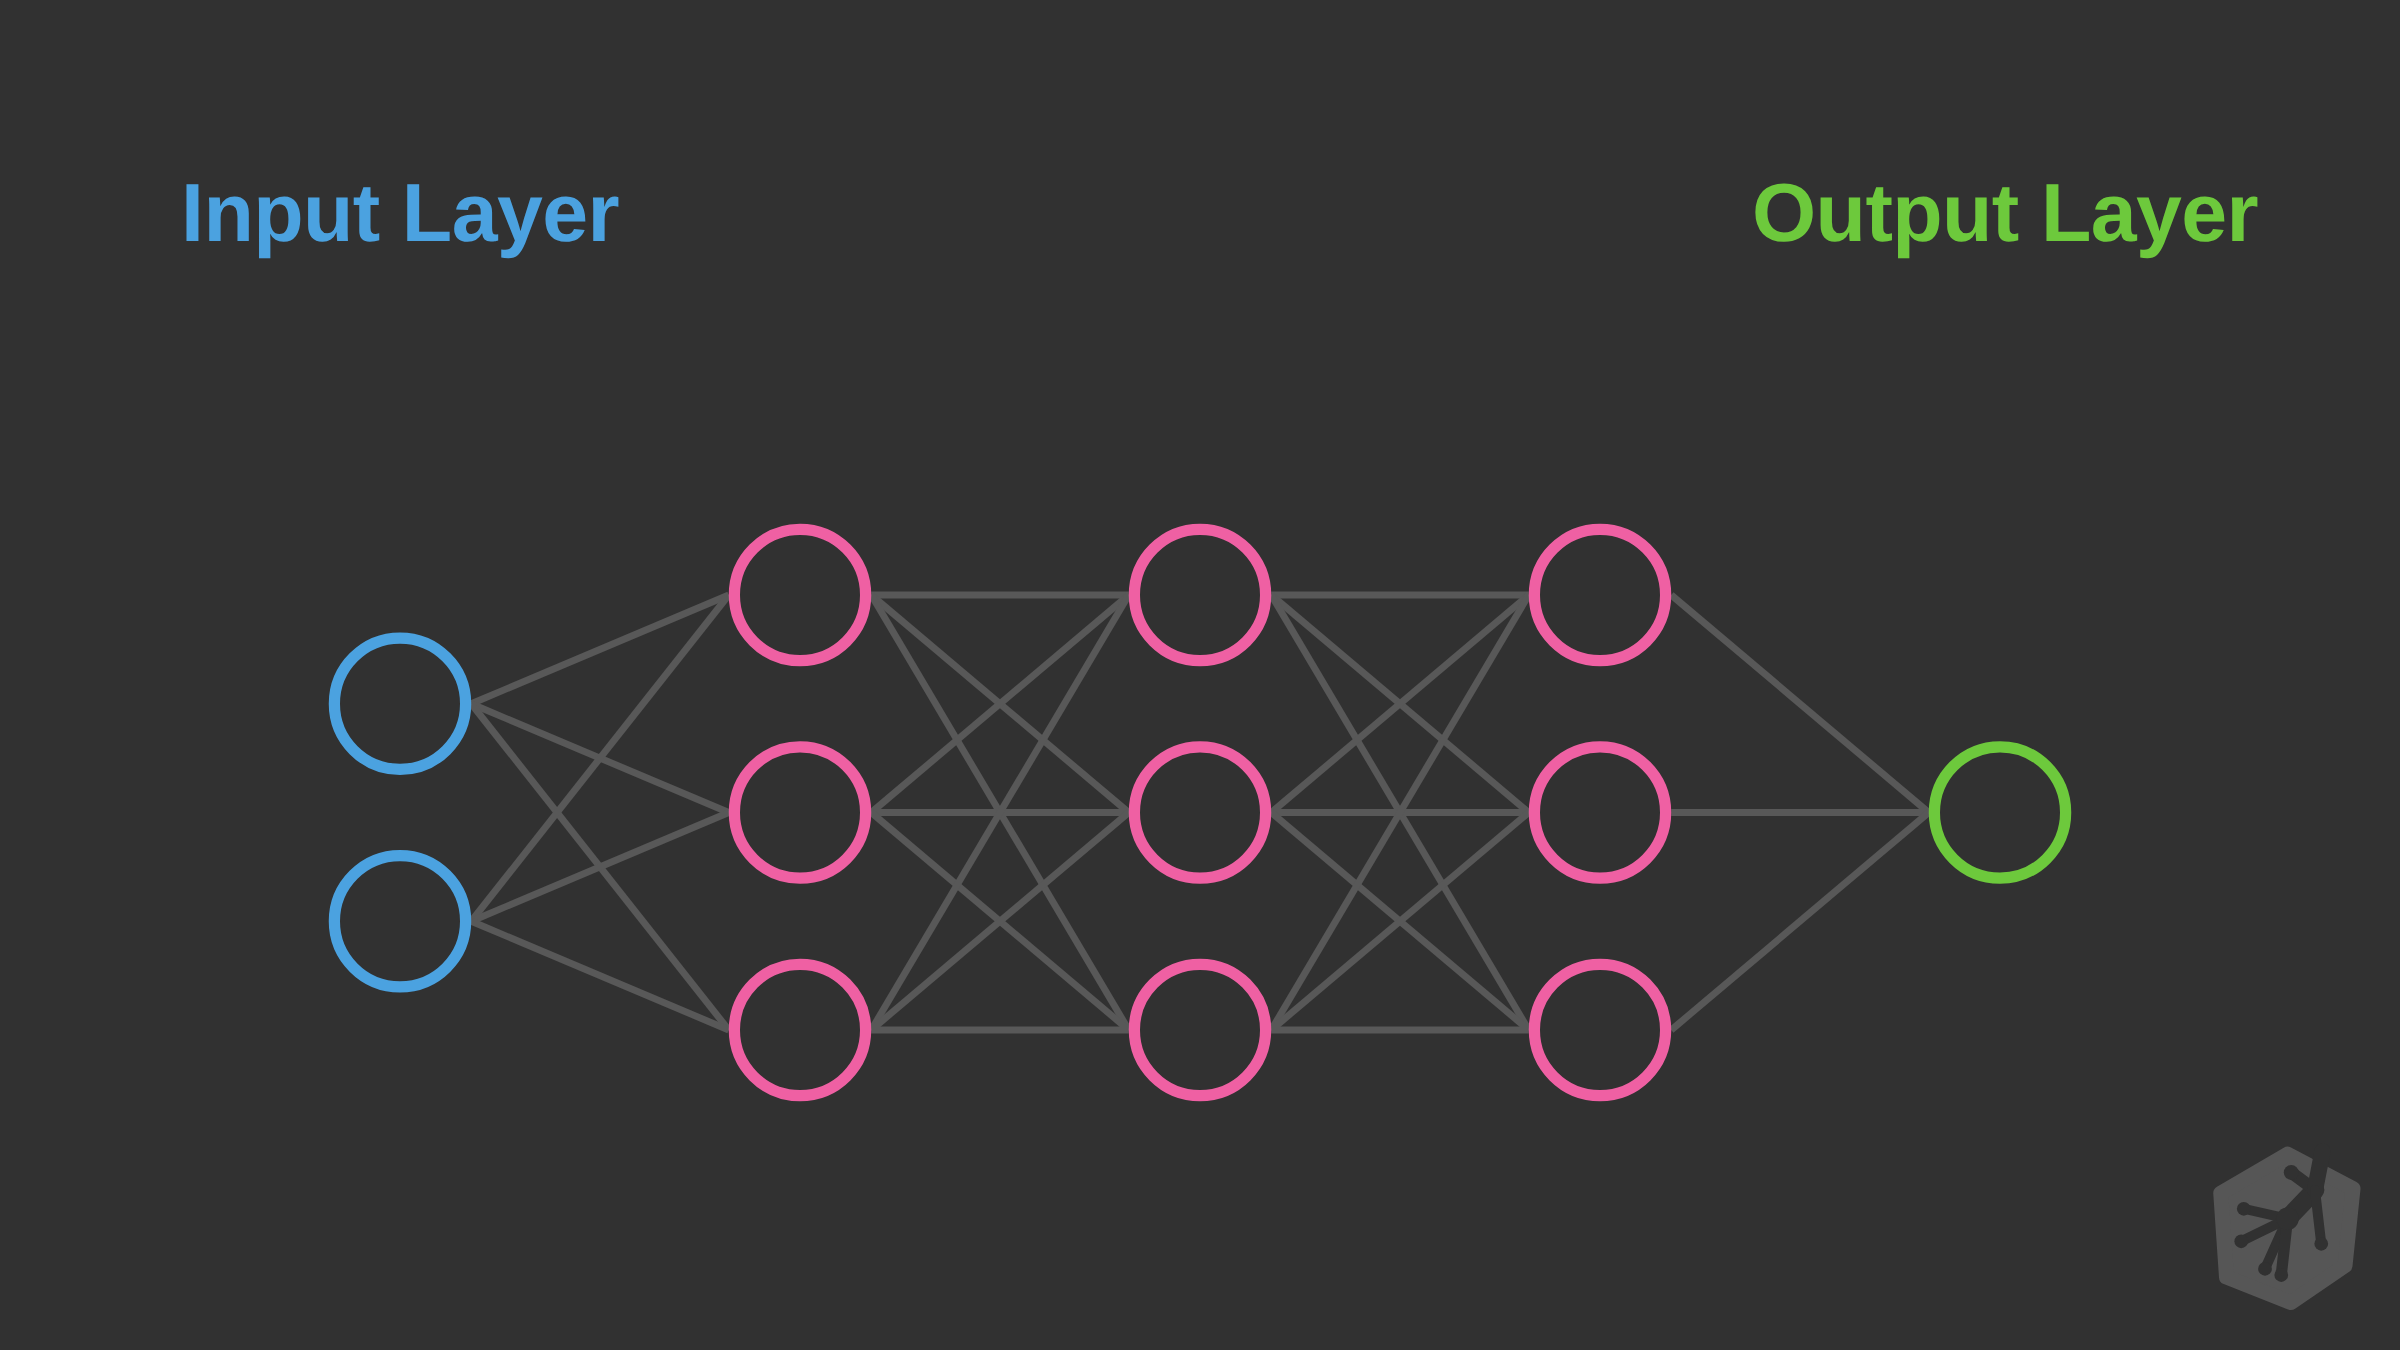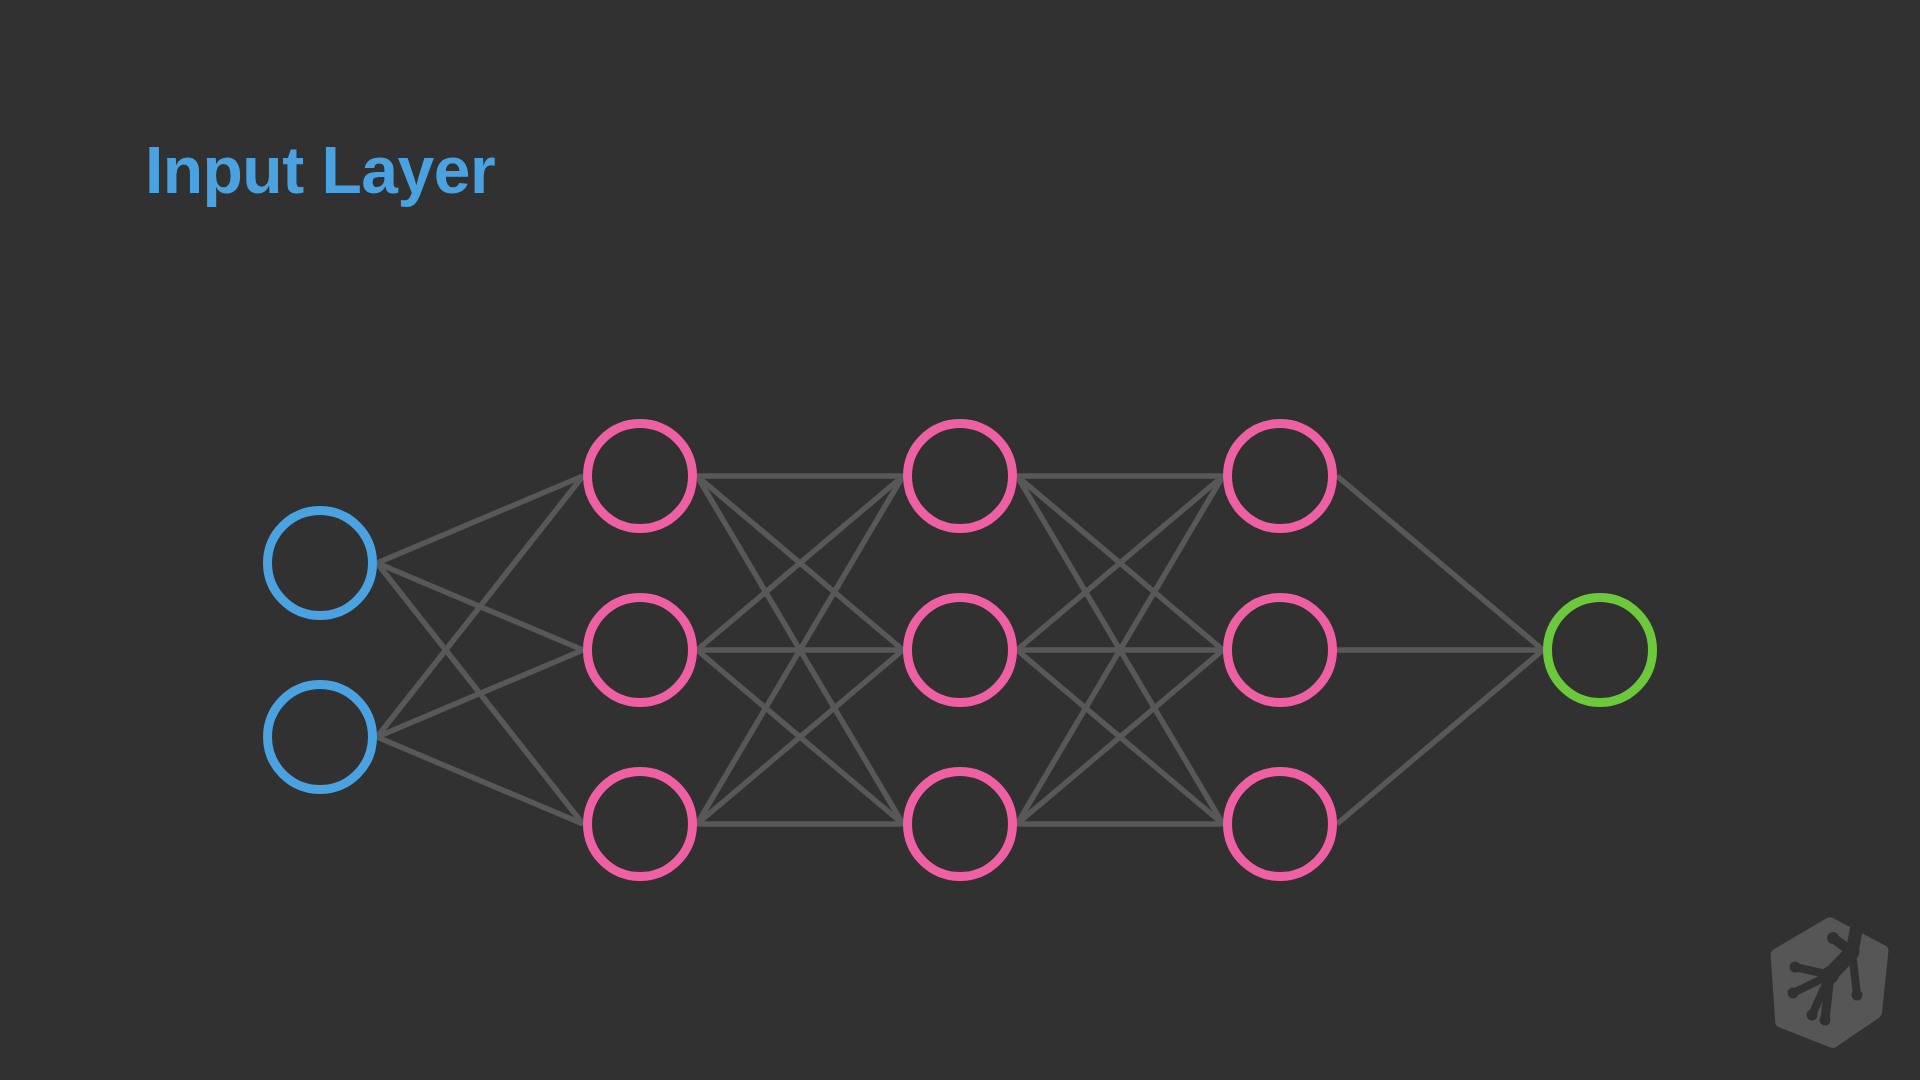--- a/index.html
+++ b/index.html
@@ -46,20 +46,21 @@
   }
 </style>
 </head>
 <body style="background: rgb(49, 49, 49);">
 
 <div class="stage">
 
   <div class="layer-label" style="left: 320px; color: rgb(75, 162, 224);">Input Layer</div>
 
 
+  <div class="layer-label" style="left: 1604px; color: rgb(109, 201, 60);">Output Layer</div>
 
   <svg id="network" viewBox="0 0 1920 1080">
       <g stroke="#585858" stroke-width="5.5">
         <line x1="377" y1="563" x2="583" y2="476"></line>
         <line x1="377" y1="563" x2="583" y2="650"></line>
         <line x1="377" y1="563" x2="583" y2="824"></line>
         <line x1="377" y1="737" x2="583" y2="476"></line>
         <line x1="377" y1="737" x2="583" y2="650"></line>
         <line x1="377" y1="737" x2="583" y2="824"></line>
         <line x1="697" y1="476" x2="903" y2="476"></line>

